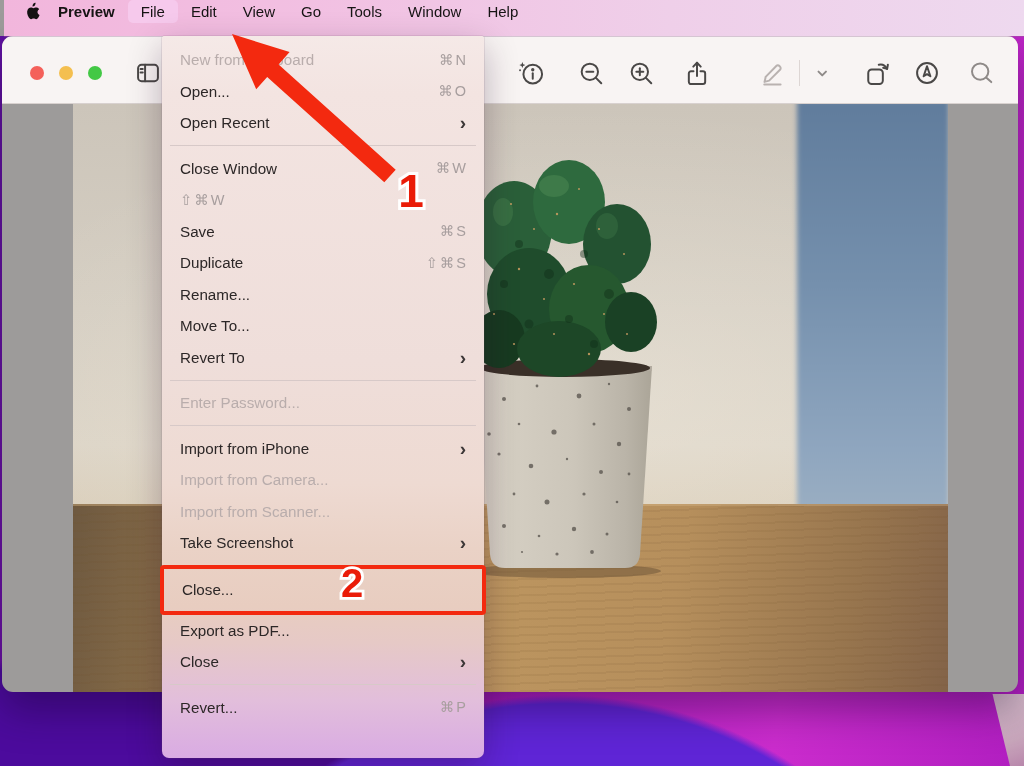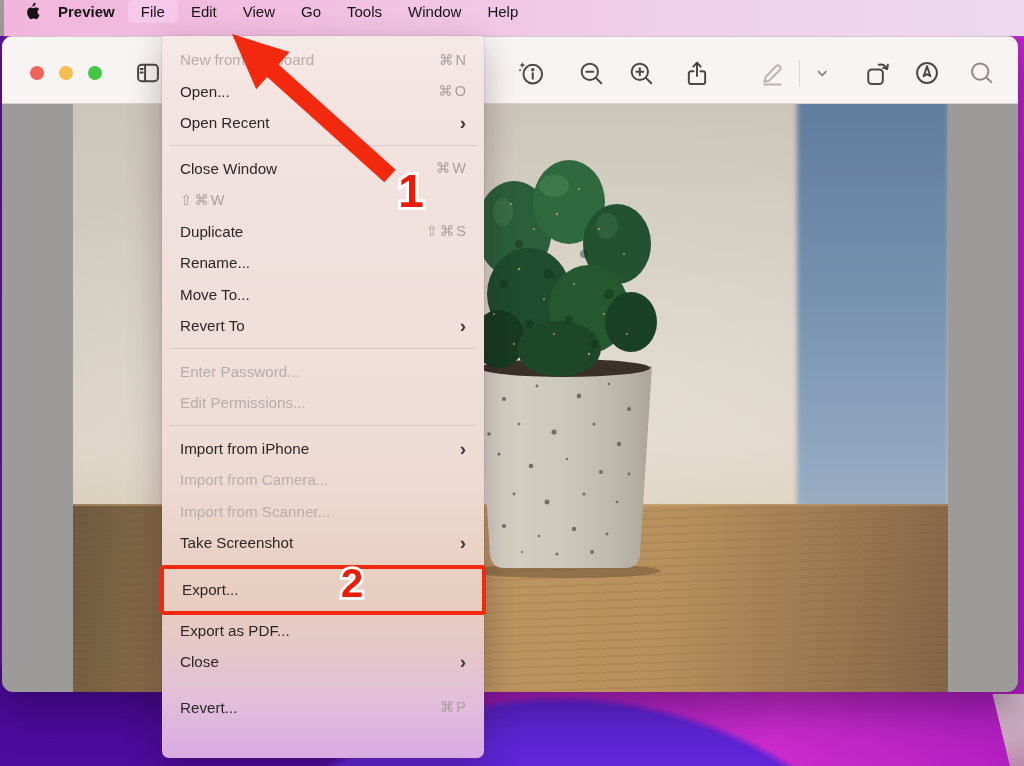--- a/index.html
+++ b/index.html
@@ -288,58 +288,59 @@
         </div>
         <div class="sep"></div>
         <div class="mi">
           <span class="lbl">Close Window</span>
           <span class="sc">⌘W</span>
         </div>
         <div class="mi">
           <span class="sc">⇧⌘W</span>
         </div>
         <div class="mi">
+          <span class="lbl">Save</span>
+          <span class="sc">⌘S</span>
+        </div>
+        <div class="mi">
           <span class="lbl">Duplicate</span>
           <span class="sc">⇧⌘S</span>
         </div>
         <div class="mi">
           <span class="lbl">Rename...</span>
         </div>
         <div class="mi">
           <span class="lbl">Move To...</span>
         </div>
         <div class="mi">
           <span class="lbl">Revert To</span>
           <span class="chev">›</span>
         </div>
         <div class="sep"></div>
         <div class="mi disabled">
           <span class="lbl">Enter Password...</span>
         </div>
-        <div class="mi disabled">
-          <span class="lbl">Edit Permissions...</span>
-        </div>
         <div class="sep"></div>
         <div class="mi">
           <span class="lbl">Import from iPhone</span>
           <span class="chev">›</span>
         </div>
         <div class="mi disabled">
           <span class="lbl">Import from Camera...</span>
         </div>
         <div class="mi disabled">
           <span class="lbl">Import from Scanner...</span>
         </div>
         <div class="mi">
           <span class="lbl">Take Screenshot</span>
           <span class="chev">›</span>
         </div>
         <div class="export-box">
           <div class="mi">
-            <span class="lbl">Export...</span>
+            <span class="lbl">Close...</span>
           </div>
         </div>
         <div class="mi">
           <span class="lbl">Export as PDF...</span>
         </div>
         <div class="mi">
           <span class="lbl">Close</span>
           <span class="chev">›</span>
         </div>
         <div class="sep"></div>

